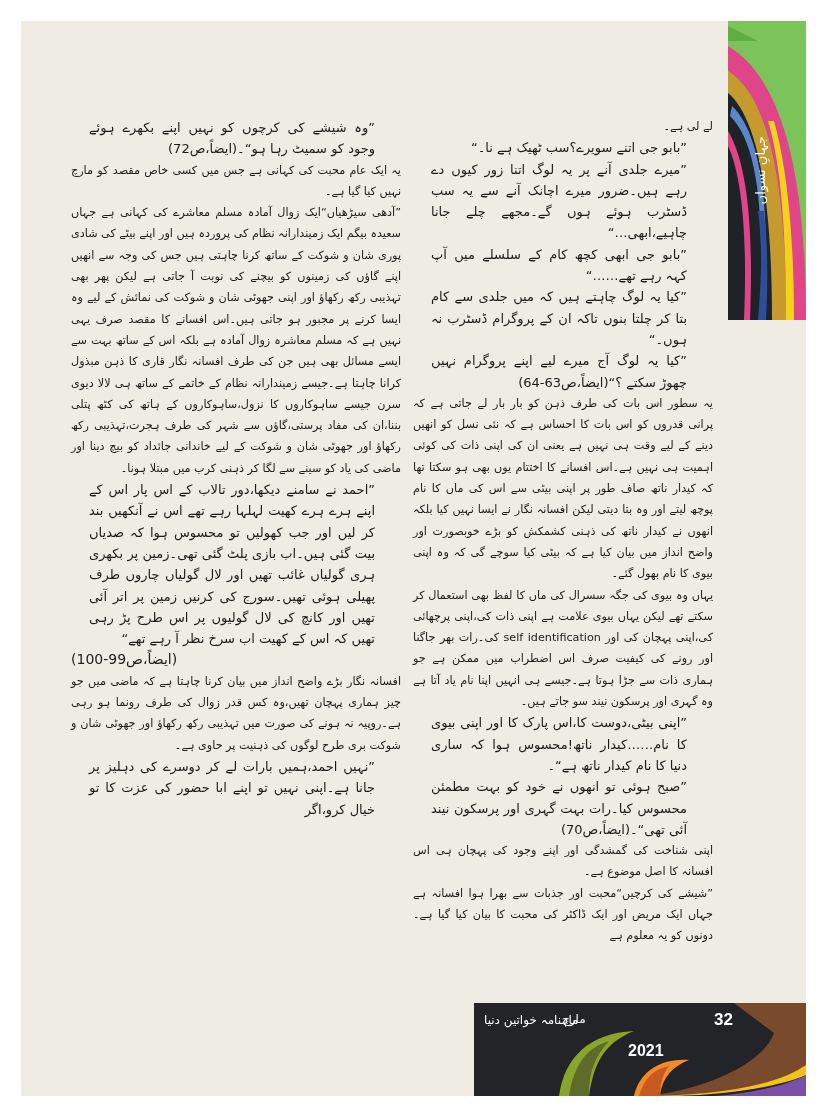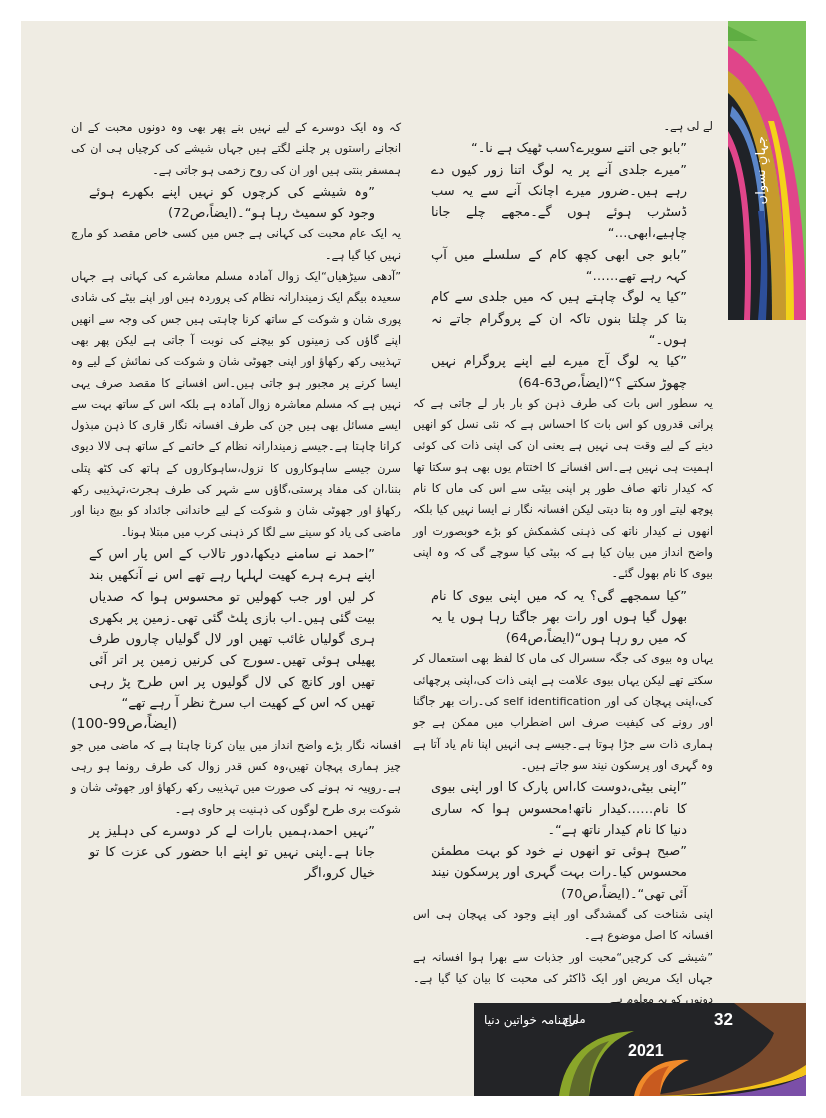--- a/index.html
+++ b/index.html
@@ -45,32 +45,30 @@
     <div class="strip-title">
         <span>جہانِ نسواں</span>
       </div>
   </div>
 
   <div class="col col-right" id="colR">
       <p class="ind">لے لی ہے۔</p>
       <p class="q">”بابو جی اتنے سویرے؟سب ٹھیک ہے نا۔“</p>
       <p class="q">”میرے جلدی آنے پر یہ لوگ اتنا زور کیوں دے رہے ہیں۔ضرور میرے اچانک آنے سے یہ سب ڈسٹرب ہوئے ہوں گے۔مجھے چلے جانا چاہیے،ابھی…“</p>
       <p class="q">”بابو جی ابھی کچھ کام کے سلسلے میں آپ کہہ رہے تھے……“</p>
-      <p class="q">”کیا یہ لوگ چاہتے ہیں کہ میں جلدی سے کام بتا کر چلتا بنوں تاکہ ان کے پروگرام جاتے نہ ہوں۔“</p>
+      <p class="q">”کیا یہ لوگ چاہتے ہیں کہ میں جلدی سے کام بتا کر چلتا بنوں تاکہ ان کے پروگرام ڈسٹرب نہ ہوں۔“</p>
       <p class="q">”کیا یہ لوگ آج میرے لیے اپنے پروگرام نہیں چھوڑ سکتے ؟“(ایضاً،ص63-64)</p>
       <p class="ind">یہ سطور اس بات کی طرف ذہن کو بار بار لے جاتی ہے کہ پرانی قدروں کو اس بات کا احساس ہے کہ نئی نسل کو انھیں دینے کے لیے وقت ہی نہیں ہے یعنی ان کی اپنی ذات کی کوئی اہمیت ہی نہیں ہے۔اس افسانے کا اختتام یوں بھی ہو سکتا تھا کہ کیدار ناتھ صاف طور پر اپنی بیٹی سے اس کی ماں کا نام پوچھ لیتے اور وہ بتا دیتی لیکن افسانہ نگار نے ایسا نہیں کیا بلکہ انھوں نے کیدار ناتھ کی ذہنی کشمکش کو بڑے خوبصورت اور واضح انداز میں بیان کیا ہے کہ بیٹی کیا سوچے گی کہ وہ اپنی بیوی کا نام بھول گئے۔</p>
-      <p class="q">”کیا سمجھے گی؟ یہ کہ میں اپنی بیوی کا نام بھول گیا ہوں اور رات بھر جاگتا رہا ہوں یا یہ کہ میں رو رہا ہوں“(ایضاً،ص64)</p>
       <p class="ind">یہاں وہ بیوی کی جگہ سسرال کی ماں کا لفظ بھی استعمال کر سکتے تھے لیکن یہاں بیوی علامت ہے اپنی ذات کی،اپنی پرچھائی کی،اپنی پہچان کی اور self identification کی۔رات بھر جاگنا اور رونے کی کیفیت صرف اس اضطراب میں ممکن ہے جو ہماری ذات سے جڑا ہوتا ہے۔جیسے ہی انہیں اپنا نام یاد آتا ہے وہ گہری اور پرسکون نیند سو جاتے ہیں۔</p>
       <p class="q">”اپنی بیٹی،دوست کا،اس پارک کا اور اپنی بیوی کا نام……کیدار ناتھ!محسوس ہوا کہ ساری دنیا کا نام کیدار ناتھ ہے“۔</p>
       <p class="q">”صبح ہوئی تو انھوں نے خود کو بہت مطمئن محسوس کیا۔رات بہت گہری اور پرسکون نیند آئی تھی“۔(ایضاً،ص70)</p>
       <p class="ind">اپنی شناخت کی گمشدگی اور اپنے وجود کی پہچان ہی اس افسانہ کا اصل موضوع ہے۔</p>
       <p class="ind">”شیشے کی کرچیں“محبت اور جذبات سے بھرا ہوا افسانہ ہے جہاں ایک مریض اور ایک ڈاکٹر کی محبت کا بیان کیا گیا ہے۔دونوں کو یہ معلوم ہے</p>
     </div>
   <div class="col col-left" id="colL">
-      <p class="ind">کہ وہ ایک دوسرے کے لیے نہیں بنے پھر بھی وہ دونوں محبت کے ان انجانے راستوں پر چلنے لگتے ہیں جہاں شیشے کی کرچیاں ہی ان کی ہمسفر بنتی ہیں اور ان کی روح زخمی ہو جاتی ہے۔</p>
       <p class="q">”وہ شیشے کی کرچوں کو نہیں اپنے بکھرے ہوئے وجود کو سمیٹ رہا ہو“۔(ایضاً،ص72)</p>
       <p class="ind">یہ ایک عام محبت کی کہانی ہے جس میں کسی خاص مقصد کو مارچ نہیں کیا گیا ہے۔</p>
       <p class="ind">”آدھی سیڑھیاں“ایک زوال آمادہ مسلم معاشرے کی کہانی ہے جہاں سعیدہ بیگم ایک زمیندارانہ نظام کی پروردہ ہیں اور اپنے بیٹے کی شادی پوری شان و شوکت کے ساتھ کرنا چاہتی ہیں جس کی وجہ سے انھیں اپنے گاؤں کی زمینوں کو بیچنے کی نوبت آ جاتی ہے لیکن پھر بھی تہذیبی رکھ رکھاؤ اور اپنی جھوٹی شان و شوکت کی نمائش کے لیے وہ ایسا کرنے پر مجبور ہو جاتی ہیں۔اس افسانے کا مقصد صرف یہی نہیں ہے کہ مسلم معاشرہ زوال آمادہ ہے بلکہ اس کے ساتھ بہت سے ایسے مسائل بھی ہیں جن کی طرف افسانہ نگار قاری کا ذہن مبذول کرانا چاہتا ہے۔جیسے زمیندارانہ نظام کے خاتمے کے ساتھ ہی لالا دیوی سرن جیسے ساہوکاروں کا نزول،ساہوکاروں کے ہاتھ کی کٹھ پتلی بننا،ان کی مفاد پرستی،گاؤں سے شہر کی طرف ہجرت،تہذیبی رکھ رکھاؤ اور جھوٹی شان و شوکت کے لیے خاندانی جائداد کو بیچ دینا اور ماضی کی یاد کو سینے سے لگا کر ذہنی کرب میں مبتلا ہونا۔</p>
       <p class="q">”احمد نے سامنے دیکھا،دور تالاب کے اس پار اس کے اپنے ہرے ہرے کھیت لہلہا رہے تھے اس نے آنکھیں بند کر لیں اور جب کھولیں تو محسوس ہوا کہ صدیاں بیت گئی ہیں۔اب بازی پلٹ گئی تھی۔زمین پر بکھری ہری گولیاں غائب تھیں اور لال گولیاں چاروں طرف پھیلی ہوئی تھیں۔سورج کی کرنیں زمین پر اتر آئی تھیں اور کانچ کی لال گولیوں پر اس طرح پڑ رہی تھیں کہ اس کے کھیت اب سرخ نظر آ رہے تھے“</p>
       <p class="ref">(ایضاً،ص99-100)</p>
       <p class="ind">افسانہ نگار بڑے واضح انداز میں بیان کرنا چاہتا ہے کہ ماضی میں جو چیز ہماری پہچان تھیں،وہ کس قدر زوال کی طرف رونما ہو رہی ہے۔روپیہ نہ ہونے کی صورت میں تہذیبی رکھ رکھاؤ اور جھوٹی شان و شوکت بری طرح لوگوں کی ذہنیت پر حاوی ہے۔</p>
       <p class="q">”نہیں احمد،ہمیں بارات لے کر دوسرے کی دہلیز پر جانا ہے۔اپنی نہیں تو اپنے ابا حضور کی عزت کا تو خیال کرو،اگر</p>
     </div>
 
   <div class="footer">

